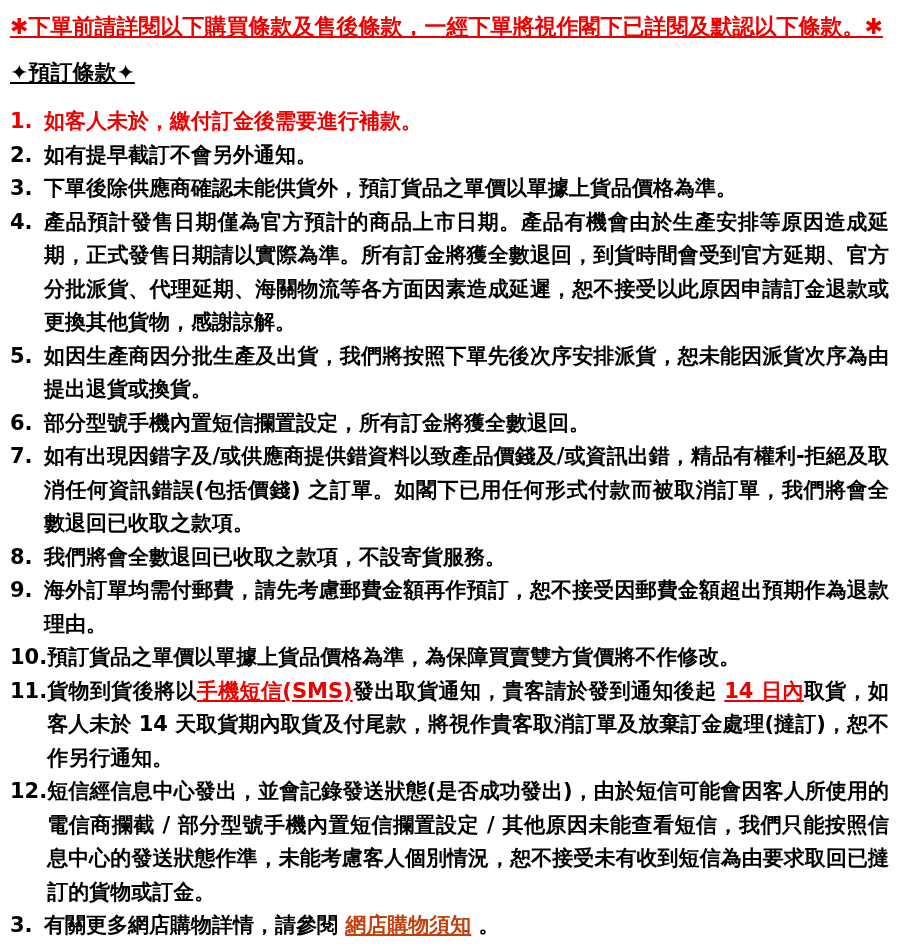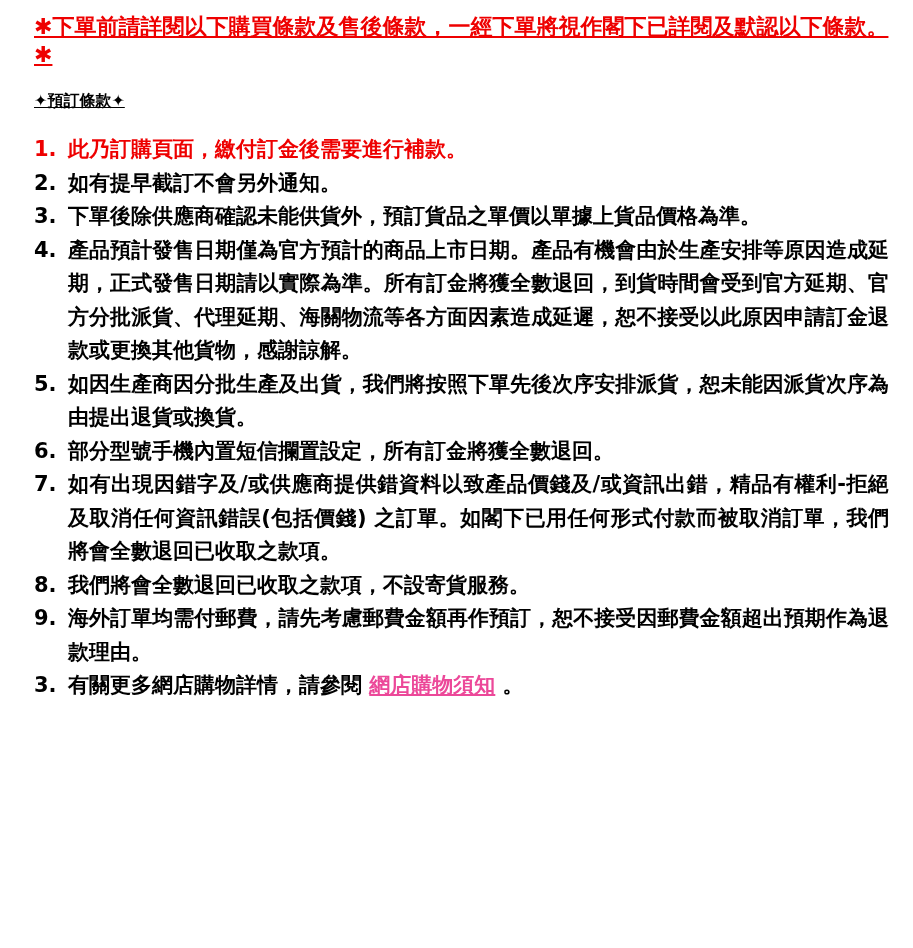--- a/index.html
+++ b/index.html
@@ -8,31 +8,30 @@
     min-height:948px;
     background:#ffffff;
     font-family:"DejaVu Sans","Liberation Sans",sans-serif;
     font-weight:700;
     color:#000000;
     box-sizing:border-box;
   }
   .page{
     padding:13px 24px 6px 10px;
     box-sizing:border-box;
-    margin-left:24px;
   }
   .notice{
     color:#ee0000;
     font-size:22px;
     line-height:28px;
     text-decoration:underline;
     margin:0 0 19px 0;
   }
   .section-title{
-    font-size:16px;
+    font-size:22px;
     line-height:26px;
     text-decoration:underline;
     margin:0 0 19px 0;
   }
   .terms{
     font-size:21px;
     line-height:33.5px;
   }
   .term{
     display:flex;
@@ -45,39 +44,39 @@
   .term .txt{
     flex:1;
     text-align:justify;
   }
   .term.red{color:#ee0000;}
   .hl{
     color:#ee0000;
     text-decoration:underline;
   }
   .link{
-    color:#ec4899;
+    color:#c2410c;
     text-decoration:underline;
     cursor:pointer;
   }
 </style>
 </head>
 <body>
 
 <div class="page">
 
   <div class="notice">✱下單前請詳閱以下購買條款及售後條款，一經下單將視作閣下已詳閱及默認以下條款。✱</div>
 
   <div class="section-title">✦預訂條款✦</div>
 
   <div class="terms">
 
     <div class="term red">
       <span class="num">1.</span>
-      <span class="txt"><span>此乃訂購頁面，繳付訂金後需要進行補款。</span></span>
+      <span class="txt"><span>如客人未於，繳付訂金後需要進行補款。</span></span>
     </div>
 
     <div class="term">
       <span class="num">2.</span>
       <span class="txt"><span>如有提早截訂不會另外通知。</span></span>
     </div>
 
     <div class="term">
       <span class="num">3.</span>
       <span class="txt"><span>下單後除供應商確認未能供貨外，預訂貨品之單價以單據上貨品價格為準。</span></span>
@@ -106,22 +105,34 @@
     <div class="term">
       <span class="num">8.</span>
       <span class="txt"><span>我們將會全數退回已收取之款項，不設寄貨服務。</span></span>
     </div>
 
     <div class="term">
       <span class="num">9.</span>
       <span class="txt"><span>海外訂單均需付郵費，請先考慮郵費金額再作預訂，恕不接受因郵費金額超出預期作為退款理由。</span></span>
     </div>
 
+    <div class="term">
+      <span class="num">10.</span>
+      <span class="txt"><span>預訂貨品之單價以單據上貨品價格為準，為保障買賣雙方貨價將不作修改。</span></span>
+    </div>
 
+    <div class="term">
+      <span class="num">11.</span>
+      <span class="txt"><span>貨物到貨後將以</span><span class="hl">手機短信(SMS)</span><span>發出取貨通知，貴客請於發到通知後起 </span><span class="hl">14 日內</span><span>取貨，如客人未於 14 天取貨期內取貨及付尾款，將視作貴客取消訂單及放棄訂金處理(撻訂)，恕不作另行通知。</span></span>
+    </div>
 
+    <div class="term">
+      <span class="num">12.</span>
+      <span class="txt"><span>短信經信息中心發出，並會記錄發送狀態(是否成功發出)，由於短信可能會因客人所使用的電信商攔截 / 部分型號手機內置短信攔置設定 / 其他原因未能查看短信，我們只能按照信息中心的發送狀態作準，未能考慮客人個別情況，恕不接受未有收到短信為由要求取回已撻訂的貨物或訂金。</span></span>
+    </div>
 
     <div class="term">
       <span class="num">3.</span>
       <span class="txt"><span>有關更多網店購物詳情，請參閱 </span><span class="link">網店購物須知</span><span> 。</span></span>
     </div>
 
   </div>
 </div>
 
 </body></html>

